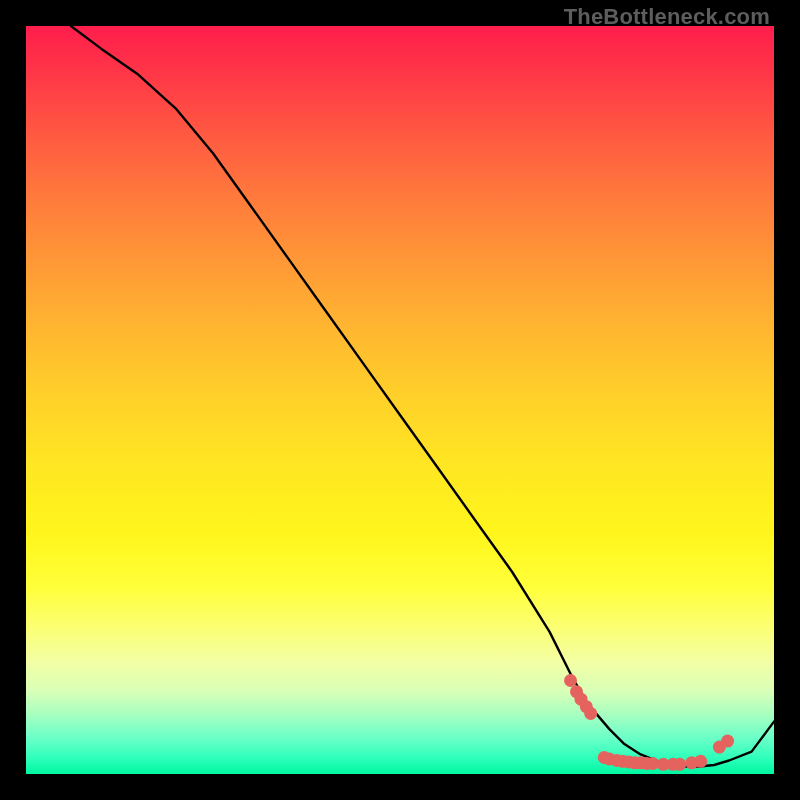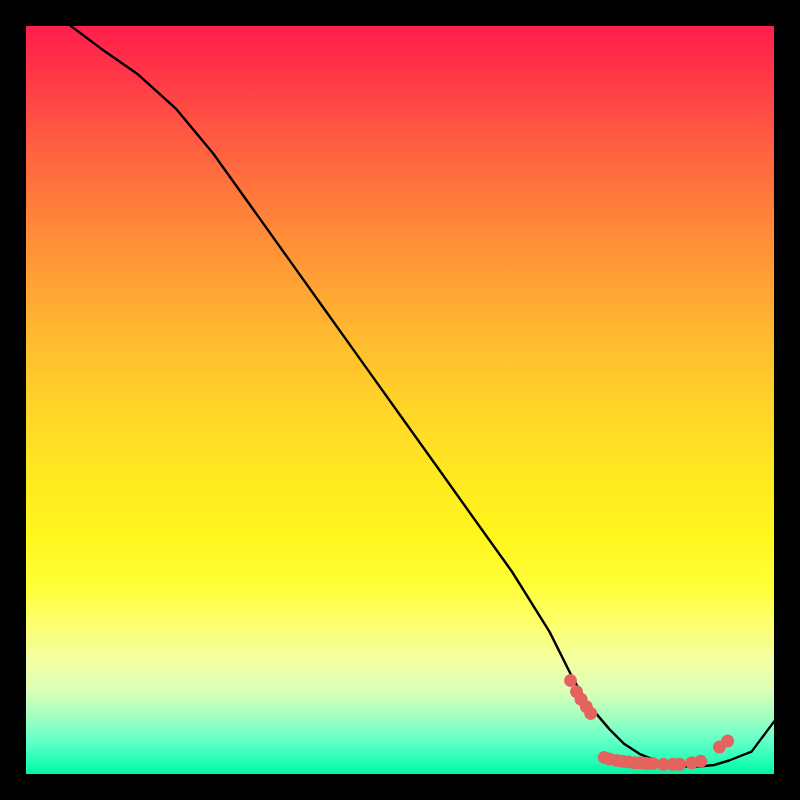--- a/index.html
+++ b/index.html
@@ -24,20 +24,21 @@
       #2bffba 98%,
       #00f7a0 100%)}
   .watermark{position:absolute;top:4px;right:30px;color:#5d5d5d;font-size:22px;font-weight:600;letter-spacing:0.2px}
   svg.curve{position:absolute;left:26px;top:26px;width:748px;height:748px}
 </style>
 </head>
 <body>
 
 <div class="frame">
   <div class="plot"></div>
+  <div class="watermark">TheBottleneck.com</div>
   <svg class="curve" viewBox="0 0 748 748" preserveAspectRatio="none">
     <path id="curve-path" fill="none" stroke="#000" stroke-width="2.4" stroke-linecap="round" stroke-linejoin="round" d="M44.9 0.0 L74.8 22.4 L112.2 48.6 L149.6 82.3 L187.0 127.2 L224.4 179.5 L261.8 231.9 L299.2 284.2 L336.6 336.6 L374.0 389.0 L411.4 441.3 L448.8 493.7 L486.2 546.0 L523.6 605.9 L546.0 650.8 L561.0 676.9 L583.4 703.1 L598.4 718.1 L613.4 727.8 L635.8 736.8 L658.2 740.5 L673.2 740.5 L688.2 739.0 L703.1 734.5 L725.6 725.6 L748.0 695.6"></path>
     <g id="dots">
         <circle cx="544.5" cy="654.5" r="6.5" fill="#e4635f"></circle>
         <circle cx="550.5" cy="665.7" r="6.5" fill="#e4635f"></circle>
         <circle cx="555.0" cy="673.2" r="6.5" fill="#e4635f"></circle>
         <circle cx="560.3" cy="680.7" r="6.5" fill="#e4635f"></circle>
         <circle cx="564.7" cy="687.4" r="6.5" fill="#e4635f"></circle>
         <circle cx="578.2" cy="731.5" r="6.5" fill="#e4635f"></circle>
         <circle cx="583.4" cy="733.0" r="6.5" fill="#e4635f"></circle>

